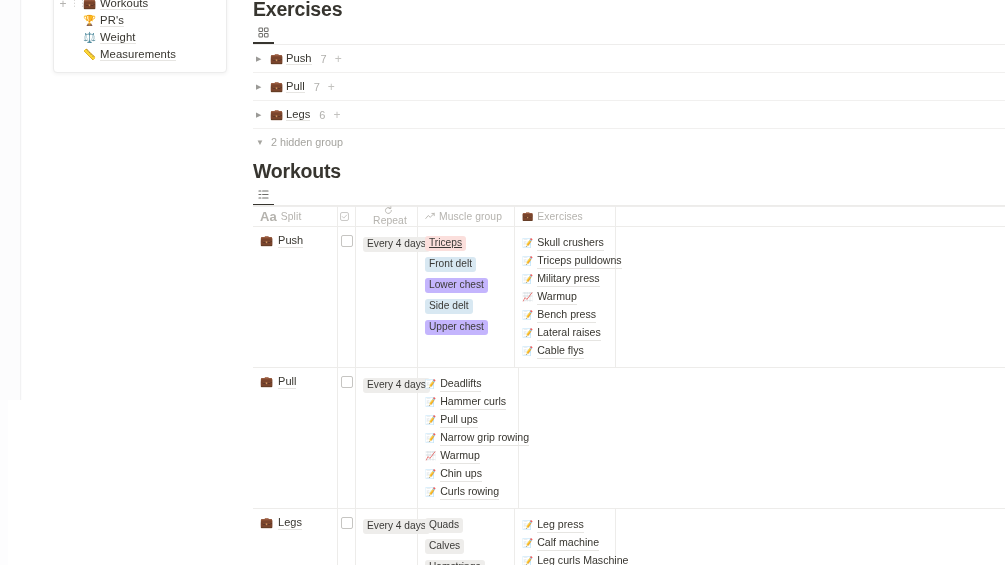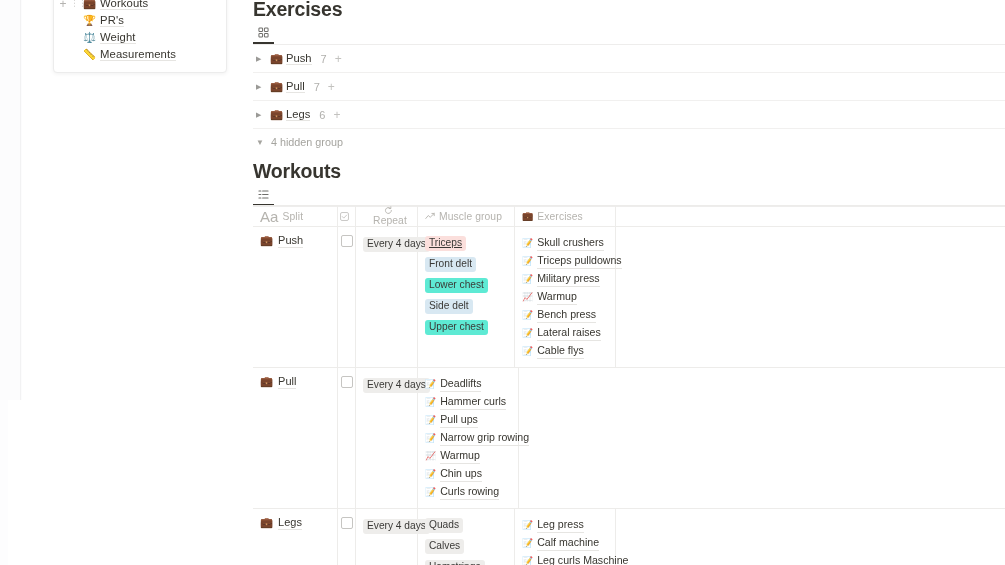--- a/index.html
+++ b/index.html
@@ -258,21 +258,21 @@
     border-radius: 3px;
     font-size: 10.2px;
     padding: 1px 4px 2px 4px;
     line-height: 12px;
     margin: 0 3px 3px 0;
     white-space: nowrap;
     color: #3b3a37;
   }
   .tag-pink   { background: #fbdfdc; text-decoration: underline; }
   .tag-blue   { background: #d8e8f2; }
-  .tag-peach  { background: #5eead4; }
+  .tag-peach  { background: #c4b5fd; }
   .tag-yellow { background: #fcefcc; }
   .tag-gray   { background: #eeedeb; }
 
   .exlist { line-height: 15px; }
   .exitem {
     display: inline-flex;
     align-items: baseline;
     margin-right: 6px;
     white-space: nowrap;
   }
@@ -352,39 +352,39 @@
         </div>
         <div class="grow">
           <span class="tri">▶</span>
           <span class="gico">💼</span>
           <span class="gname">Legs</span>
           <span class="gcount">6</span>
           <span class="gplus">+</span>
         </div>
         <div class="hiddengroup">
           <span class="chev">▼</span>
-          <span>4 hidden group</span>
+          <span>2 hidden group</span>
         </div>
       </div>
 
     <div id="workouts-title" class="page-title">Workouts</div>
 
     <div id="workouts-viewbar" class="viewbar">
       <div class="viewtab">
         <svg width="11" height="11" viewBox="0 0 12 12" aria-hidden="true">
           <path d="M1 2.2h2.2M1 6h2.2M1 9.8h2.2" stroke="#6f6e6b" stroke-width="1.1" stroke-linecap="round"></path>
           <path d="M5 2.2h6M5 6h6M5 9.8h6" stroke="#6f6e6b" stroke-width="1.1" stroke-linecap="round"></path>
         </svg>
       </div>
     </div>
 
     <div class="table" id="table">
         <div class="trow thead">
           <div class="cell c-split">
-            <span class="hico" style="font-size:15px;font-weight:400;">Aa</span>
+            <span class="hico" style="font-size:13px;font-weight:700;">Aa</span>
             <span>Split</span>
           </div>
           <div class="cell c-check">
             <span class="hico">
               <svg width="9" height="9" viewBox="0 0 10 10">
                 <rect x="0.6" y="0.6" width="8.8" height="8.8" rx="1.6" fill="none" stroke="#c3c2bf" stroke-width="1"></rect>
                 <path d="M2.6 5.1l1.6 1.7 3.2-3.4" fill="none" stroke="#c3c2bf" stroke-width="1" stroke-linecap="round" stroke-linejoin="round"></path>
               </svg>
             </span>
             <span></span>

